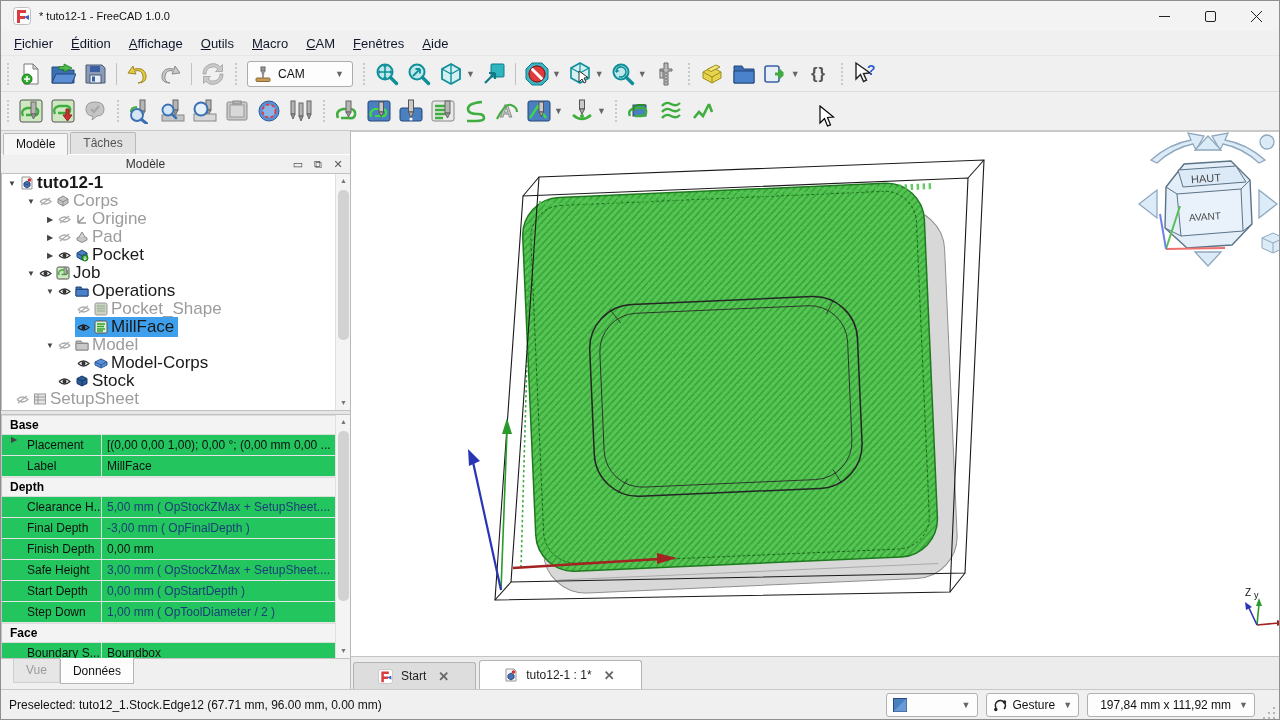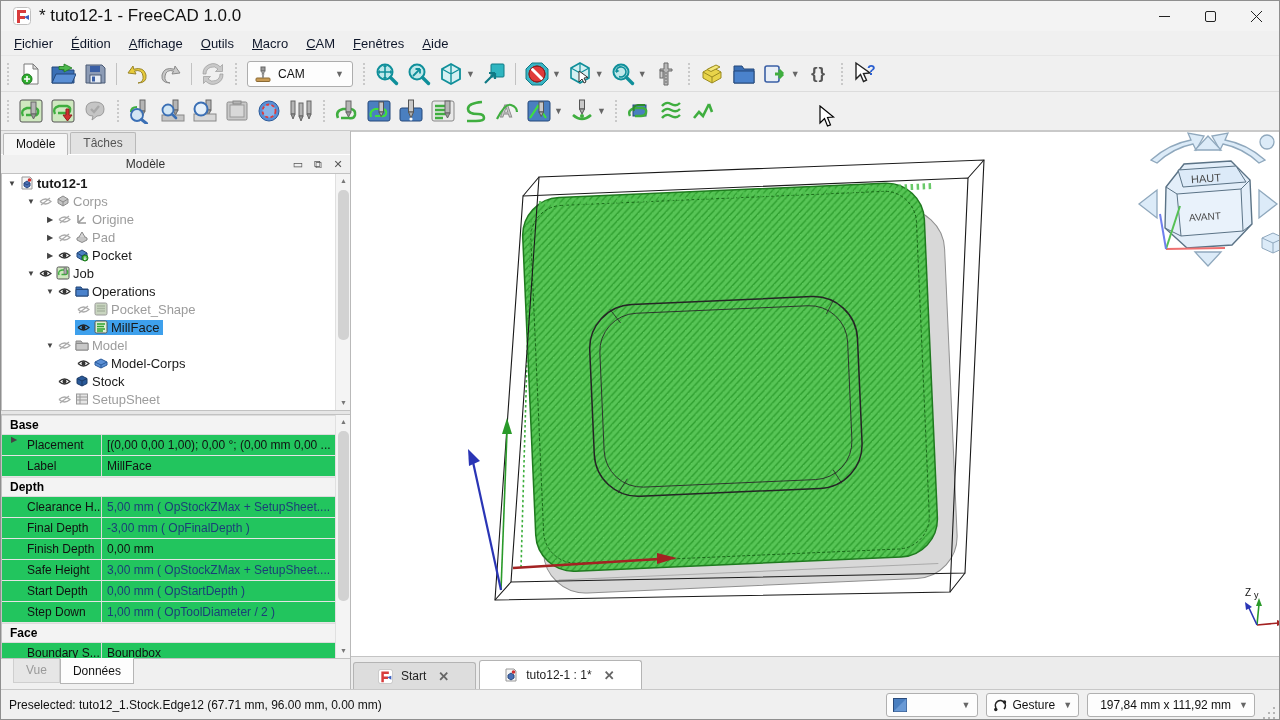--- a/index.html
+++ b/index.html
@@ -3,21 +3,21 @@
 <meta charset="utf-8">
 <style>
   * { margin:0; padding:0; box-sizing:border-box; }
   html,body { width:1280px; height:720px; overflow:hidden; }
   body { font-family:"Liberation Sans", sans-serif; font-size:12px; color:#1a1a1a; background:#f0f0f0; }
   .window { position:relative; width:1280px; height:720px; background:#f0f0f0; border:1px solid #8f8f8f; display:flex; flex-direction:column; }
 
   
   .titlebar { height:30px; background:#f3f3f3; display:flex; align-items:center; flex:none; }
   .titlebar .appicon { width:18px; height:18px; margin:0 8px 0 12px; }
-  .titlebar .title { font-size:17px; color:#111; }
+  .titlebar .title { font-size:11px; color:#111; }
   .titlebar .spacer { flex:1; }
   .wbtn { width:46px; height:30px; display:flex; align-items:center; justify-content:center; font-size:13px; color:#222; }
   .wbtn svg { display:block; }
 
   
   .menubar { height:24px; display:flex; align-items:center; padding-left:4px; background:#f0f0f0; flex:none; }
   .menu-item { display:inline-block; padding:3px 9px; font-size:13px; color:#0f172a; }
   .menu-item::first-letter { text-decoration:underline; }
 
   
@@ -44,21 +44,21 @@
 
   .dock-header { height:19px; display:flex; align-items:center; background:#f0f0f0; border-top:1px solid #fff; flex:none; }
   .dock-header .dtitle { flex:1; text-align:center; color:#333; }
   .dock-header .hicon { width:16px; color:#555; font-size:11px; text-align:center; margin-right:4px; }
 
   .tree { height:238px; background:#fff; border:1px solid #c2c2c2; border-right:none; position:relative; overflow:hidden; flex:none; }
   .trow { height:18px; display:flex; align-items:center; white-space:nowrap; }
   .texp { width:12px; font-size:8px; color:#444; text-align:center; flex:none; }
   .teye { width:17px; flex:none; display:flex; justify-content:center; }
   .ticon { width:17px; flex:none; display:flex; justify-content:center; }
-  .tlabel { padding:0 4px 0 2px; font-size:13px; }
+  .tlabel { padding:0 4px 0 2px; font-size:17px; }
   .trow .selwrap { display:flex; align-items:center; }
   .trow.selected .selwrap { background:#3ea0ec; }
   .dim .tlabel { color:#9c9c9c; }
   .bold .tlabel { font-weight:bold; }
 
   .vscroll { position:absolute; right:0; top:0; bottom:0; width:15px; background:#f4f4f4; border-left:1px solid #e0e0e0; }
   .vscroll .arr { position:absolute; left:0; width:15px; height:14px; font-size:7px; color:#777; text-align:center; line-height:14px; }
   .vscroll .thumb { position:absolute; left:2px; width:11px; background:#d2d2d2; border-radius:5px; }
 
   .splitter { height:3px; background:#e6e6e6; flex:none; }
@@ -688,21 +688,21 @@
             <span class="ticon">
               <svg width="14" height="14" viewBox="0 0 14 14">
                   <path d="M2,4.5 L7,2 L12,4.5 L12,9.5 L7,12 L2,9.5 Z" fill="#2a5a9a" stroke="#1a3a66"></path>
                   <path d="M2,4.5 L7,7 L12,4.5 M7,7 V12" fill="none" stroke="#1a3a66"></path>
                 </svg>
             </span>
             <span class="tlabel">Stock</span>
           </span>
         </div>
 
-        <div class="trow dim" style="padding-left:42px;">
+        <div class="trow dim" style="">
           <span class="texp"></span>
           <span class="selwrap">
             <span class="teye">
               <svg width="13" height="11" viewBox="0 0 13 11">
                   <path d="M1,5.5 Q6.5,0.5 12,5.5 Q6.5,10.5 1,5.5" fill="none" stroke="#aaa" stroke-width="1.2"></path>
                   <path d="M2,9 L11,2" stroke="#aaa" stroke-width="1.2"></path>
                 </svg>
             </span>
             <span class="ticon">
               <svg width="14" height="14" viewBox="0 0 14 14">

